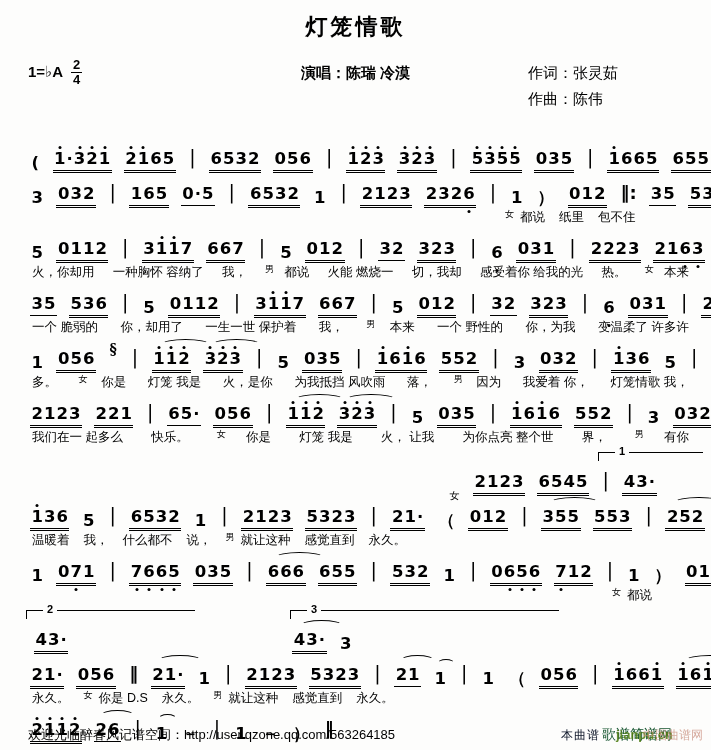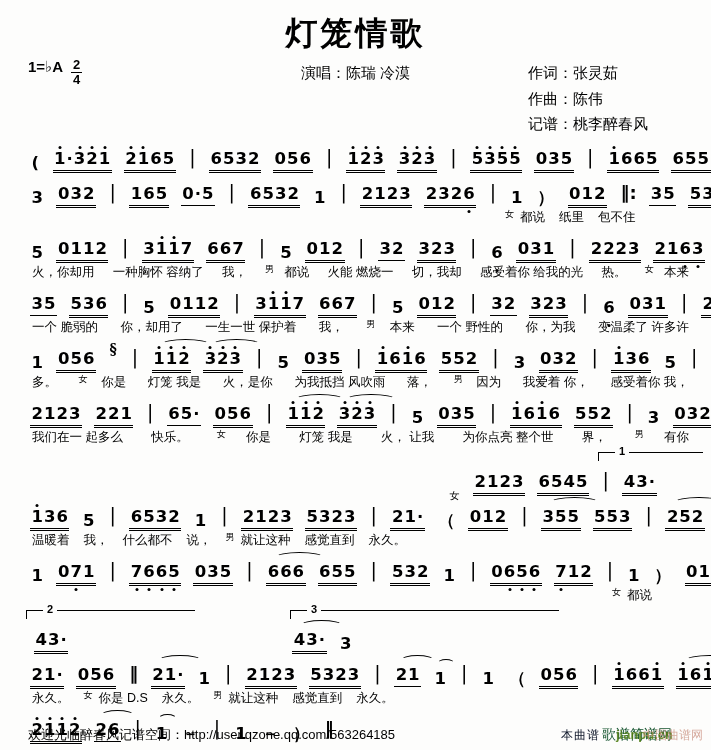--- a/index.html
+++ b/index.html
@@ -1,27 +1,27 @@
 <!DOCTYPE html>
 <html><head>
 <meta charset="utf-8">
 <style>
   html,body{margin:0;padding:0;background:#e8e8e8;}
   #page{position:relative;width:711px;height:750px;background:#fdfdfc;overflow:hidden;
         font-family:"Liberation Sans","DejaVu Sans",sans-serif;color:#000;}
   
   .hdr{position:relative;height:122px;padding-top:12px;}
-  .title{text-align:center;font-size:32px;font-weight:bold;letter-spacing:3px;
+  .title{text-align:center;font-size:22px;font-weight:bold;letter-spacing:3px;
          font-family:"DejaVu Serif","Liberation Serif",serif;}
   .keysig{position:absolute;left:28px;top:58px;font-size:15px;font-weight:bold;
-          display:flex;gap:8px;}
+          display:flex;gap:8px;align-items:center;}
   .frac{display:inline-flex;flex-direction:column;align-items:center;font-size:13px;
         line-height:1.05;font-weight:bold;}
   .frac .num{border-bottom:1.5px solid #000;padding:0 2px;}
-  .perf{position:absolute;left:50%;transform:translateX(-50%);top:64px;font-size:15px;}
+  .perf{position:absolute;left:50%;transform:translateX(-50%);top:64px;font-size:15px;font-weight:bold;}
   .credits{position:absolute;left:528px;top:60px;font-size:15px;line-height:1.7;}
   
   #sheet{padding:2px 0 0 0;}
   .sys{margin:4px 0 2px 0;}
   .notes{display:flex;align-items:flex-end;gap:12px;height:31px;
          padding:0 14px 0 30px;font-weight:bold;font-size:16.5px;
          font-family:"DejaVu Sans","Liberation Sans",sans-serif;}
   .notes.fill{justify-content:space-between;}
   .tok{position:relative;display:inline-block;line-height:1;padding:0 1px;white-space:nowrap;}
   .u1,.u2{border-bottom:1.2px solid #000;padding-bottom:3px;}
@@ -68,21 +68,20 @@
       <span>1=♭A</span>
       <span class="frac">
         <span class="num">2</span>
         <span>4</span>
       </span>
     </div>
     <div class="perf">演唱：陈瑞 冷漠</div>
     <div class="credits">
       <div>作词：张灵茹</div>
       <div>作曲：陈伟</div>
-      <div>记谱：桃李醉春风</div>
     </div>
   </div>
 
   <div id="sheet">
       <div class="sys">
         <div class="notes fill">
           <span class="tok plain"><i class="ch">(</i></span>
           <span class="tok u2"><i class="ch da">1</i><i class="ch">·</i><i class="ch da">3</i><i class="ch da">2</i><i class="ch da">1</i></span>
           <span class="tok u2"><i class="ch da">2</i><i class="ch da">1</i><i class="ch">6</i><i class="ch">5</i></span>
           <span class="tok bar"><i class="ch">|</i></span>
@@ -222,21 +221,21 @@
           <span>多。</span>
           <span class="m">女</span>
           <span>你是</span>
           <span>灯笼 我是</span>
           <span>火，是你</span>
           <span>为我抵挡 风吹雨</span>
           <span>落，</span>
           <span class="m">男</span>
           <span>因为</span>
           <span>我爱着 你，</span>
-          <span>感受着你 我，</span>
+          <span>灯笼情歌 我，</span>
         </div>
       </div>
       <div class="sys">
         <div class="notes fill">
           <span class="tok u2"><i class="ch">2</i><i class="ch">1</i><i class="ch">2</i><i class="ch">3</i></span>
           <span class="tok u2"><i class="ch">2</i><i class="ch">2</i><i class="ch">1</i></span>
           <span class="tok bar"><i class="ch">|</i></span>
           <span class="tok u1"><i class="ch">6</i><i class="ch">5</i><i class="ch">·</i></span>
           <span class="tok u2"><i class="ch">0</i><i class="ch">5</i><i class="ch">6</i></span>
           <span class="tok bar"><i class="ch">|</i></span>

